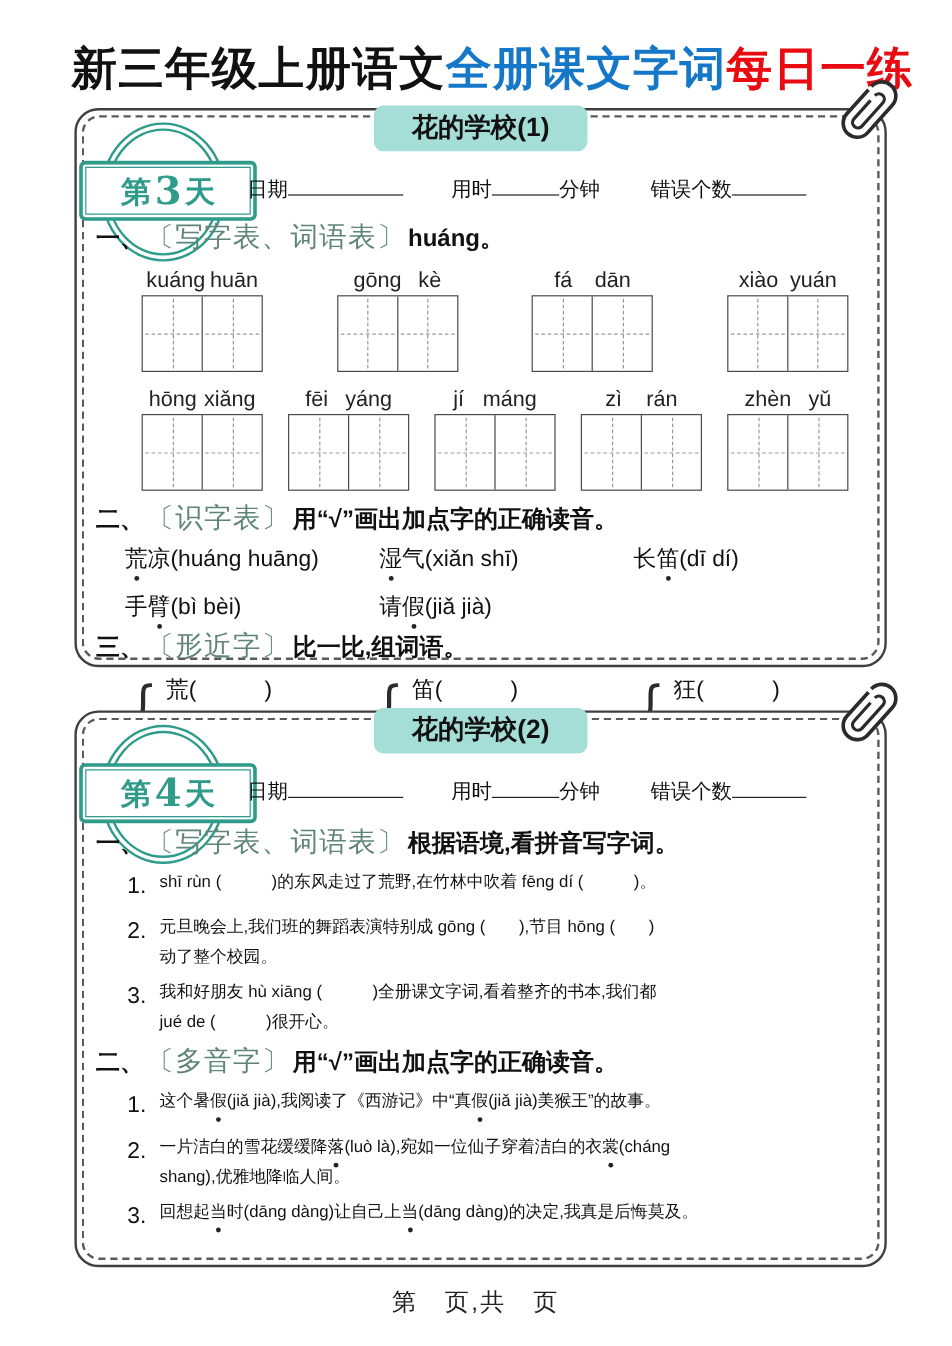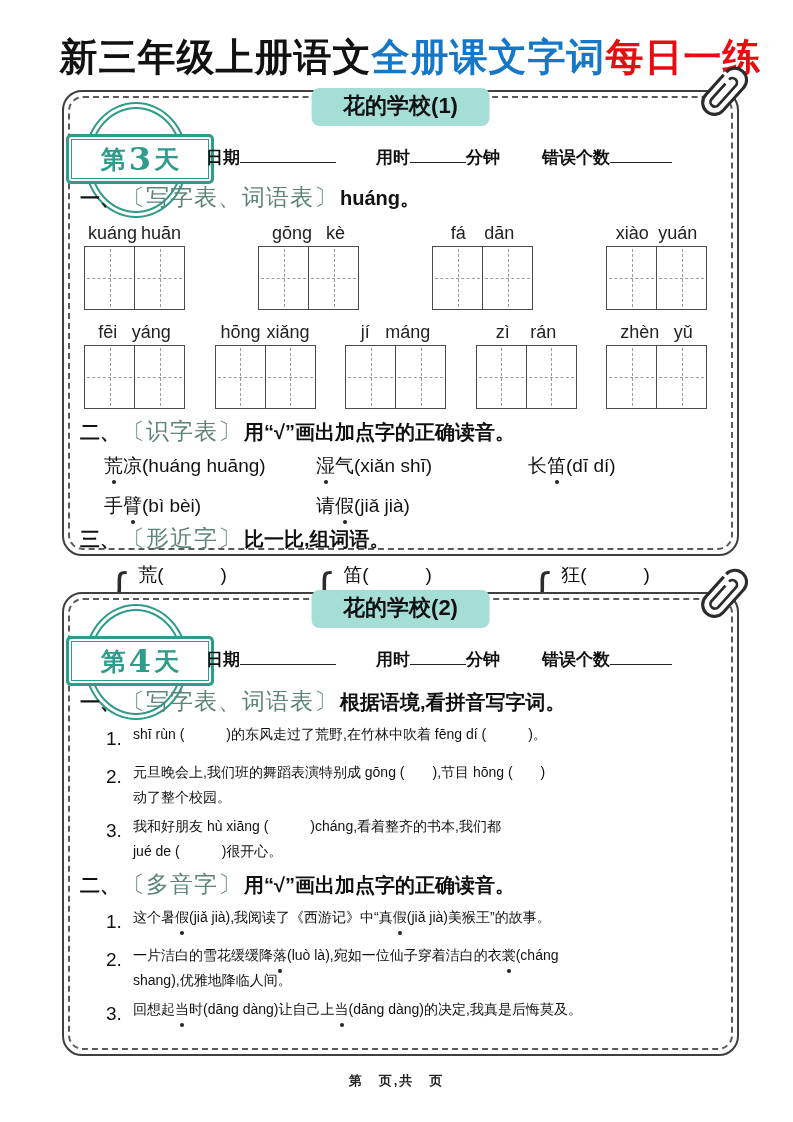--- a/index.html
+++ b/index.html
@@ -46,37 +46,37 @@
   }
   .badge-rect{
     position:absolute;left:0;top:34px;width:142px;height:44px;background:#fff;
     border:3px solid #2e9b8b;border-radius:5px;box-shadow:inset 0 0 0 2px #fff,inset 0 0 0 3px #2e9b8b;
     display:flex;align-items:center;justify-content:center;gap:3px;
     color:#2e9b8b;font-weight:800;font-size:25px;
   }
   .badge-num{font-size:32px;font-family:"DejaVu Serif","Liberation Serif",serif;line-height:1;}
   
   .meta{
-    position:absolute;left:142px;top:54px;font-size:17px;font-weight:700;
+    position:absolute;left:142px;top:54px;font-size:17px;font-weight:400;
     display:flex;align-items:baseline;white-space:nowrap;
   }
   .ul{display:inline-block;border-bottom:1.6px solid #222;height:14px;}
   .ul.w1{width:96px;margin-right:40px;}
   .ul.w2{width:56px;}
   .ul.w3{width:62px;}
   .meta .gap{display:inline-block;width:42px;}
 
   
   .content{position:relative;padding:90px 26px 0 16px;}
   .sec-head{display:flex;align-items:baseline;margin:0 0 5px;white-space:nowrap;}
   .sh-num,.sh-title{font-size:20px;font-weight:800;color:#111;}
   .sh-tag{font-size:23px;font-weight:400;color:#5f8579;letter-spacing:1px;padding:0 2px;}
 
   
-  .wg-row{display:flex;justify-content:space-between;padding:0 4px;margin-bottom:7px;}
+  .wg-row{display:flex;justify-content:space-between;padding:0 4px;margin-bottom:7px;margin-left:34px;}
   .wg{width:101px;display:flex;flex-direction:column;}
   .py{
     display:flex;justify-content:space-evenly;align-items:flex-end;
     font-size:18px;color:#222;white-space:nowrap;height:26px;margin-bottom:2px;
   }
   .wgrid{height:62px;border:1.6px solid #4a4a4a;display:flex;background:#fff;}
   .cell{flex:1;position:relative;}
   .cell + .cell{border-left:1.6px solid #4a4a4a;}
   .cell::before{
     content:'';position:absolute;top:2px;bottom:2px;left:50%;
@@ -113,21 +113,21 @@
   .cmp-col{display:flex;flex-direction:column;gap:14px;font-size:19px;white-space:pre-wrap;}
 
   
   .qitem{display:flex;margin:0 0 4px 26px;}
   .qnum{flex:none;width:27px;font-size:19px;line-height:1.78;}
   .stem{white-space:pre-wrap;font-size:14px;line-height:1.78;}
 
   
   .page-footer{
     position:absolute;top:1072px;left:0;width:100%;text-align:center;
-    font-size:13px;font-weight:700;letter-spacing:2px;color:#222;
+    font-size:20px;font-weight:400;letter-spacing:2px;color:#222;
   }
 </style>
 </head>
 <body>
 
 <h1 class="main-title"><span>新三年级上册语文</span><span class="t-blue">全册课文字词</span><span class="t-red">每日一练</span></h1>
 
 <section class="panel" style="top:90px;height:462px;">
   <div class="panel-dashed"></div>
   <svg class="paperclip" viewBox="0 0 24 40">
@@ -202,32 +202,32 @@
         <div class="wgrid">
             <div class="cell"></div>
             <div class="cell"></div>
           </div>
       </div>
     </div>
 
     <div class="wg-row">
       <div class="wg">
         <div class="py">
+            <span>hōng</span>
+            <span>xiǎng</span>
+          </div>
+        <div class="wgrid">
+            <div class="cell"></div>
+            <div class="cell"></div>
+          </div>
+      </div>
+      <div class="wg">
+        <div class="py">
             <span>fēi</span>
             <span>yáng</span>
-          </div>
-        <div class="wgrid">
-            <div class="cell"></div>
-            <div class="cell"></div>
-          </div>
-      </div>
-      <div class="wg">
-        <div class="py">
-            <span>hōng</span>
-            <span>xiǎng</span>
           </div>
         <div class="wgrid">
             <div class="cell"></div>
             <div class="cell"></div>
           </div>
       </div>
       <div class="wg">
         <div class="py">
             <span>jí</span>
             <span>máng</span>
@@ -344,21 +344,21 @@
       <span class="qnum">1.</span>
       <div class="stem">shī rùn (　　　)的东风走过了荒野,在竹林中吹着 fēng dí (　　　)。</div>
     </div>
     <div class="qitem">
       <span class="qnum">2.</span>
       <div class="stem">元旦晚会上,我们班的舞蹈表演特别成 gōng (　　),节目 hōng (　　)
 动了整个校园。</div>
     </div>
     <div class="qitem">
       <span class="qnum">3.</span>
-      <div class="stem">我和好朋友 hù xiāng (　　　)cháng,看着整齐的书本,我们都
+      <div class="stem">我和好朋友 hù xiāng (　　　)全册课文字词,看着整齐的书本,我们都
 jué de (　　　)很开心。</div>
     </div>
 
     <div class="sec-head" style="margin-top:6px;">
       <span class="sh-num">二、</span>
       <span class="sh-tag">〔多音字〕</span>
       <span class="sh-title">用“√”画出加点字的正确读音。</span>
     </div>
 
     <div class="qitem">

